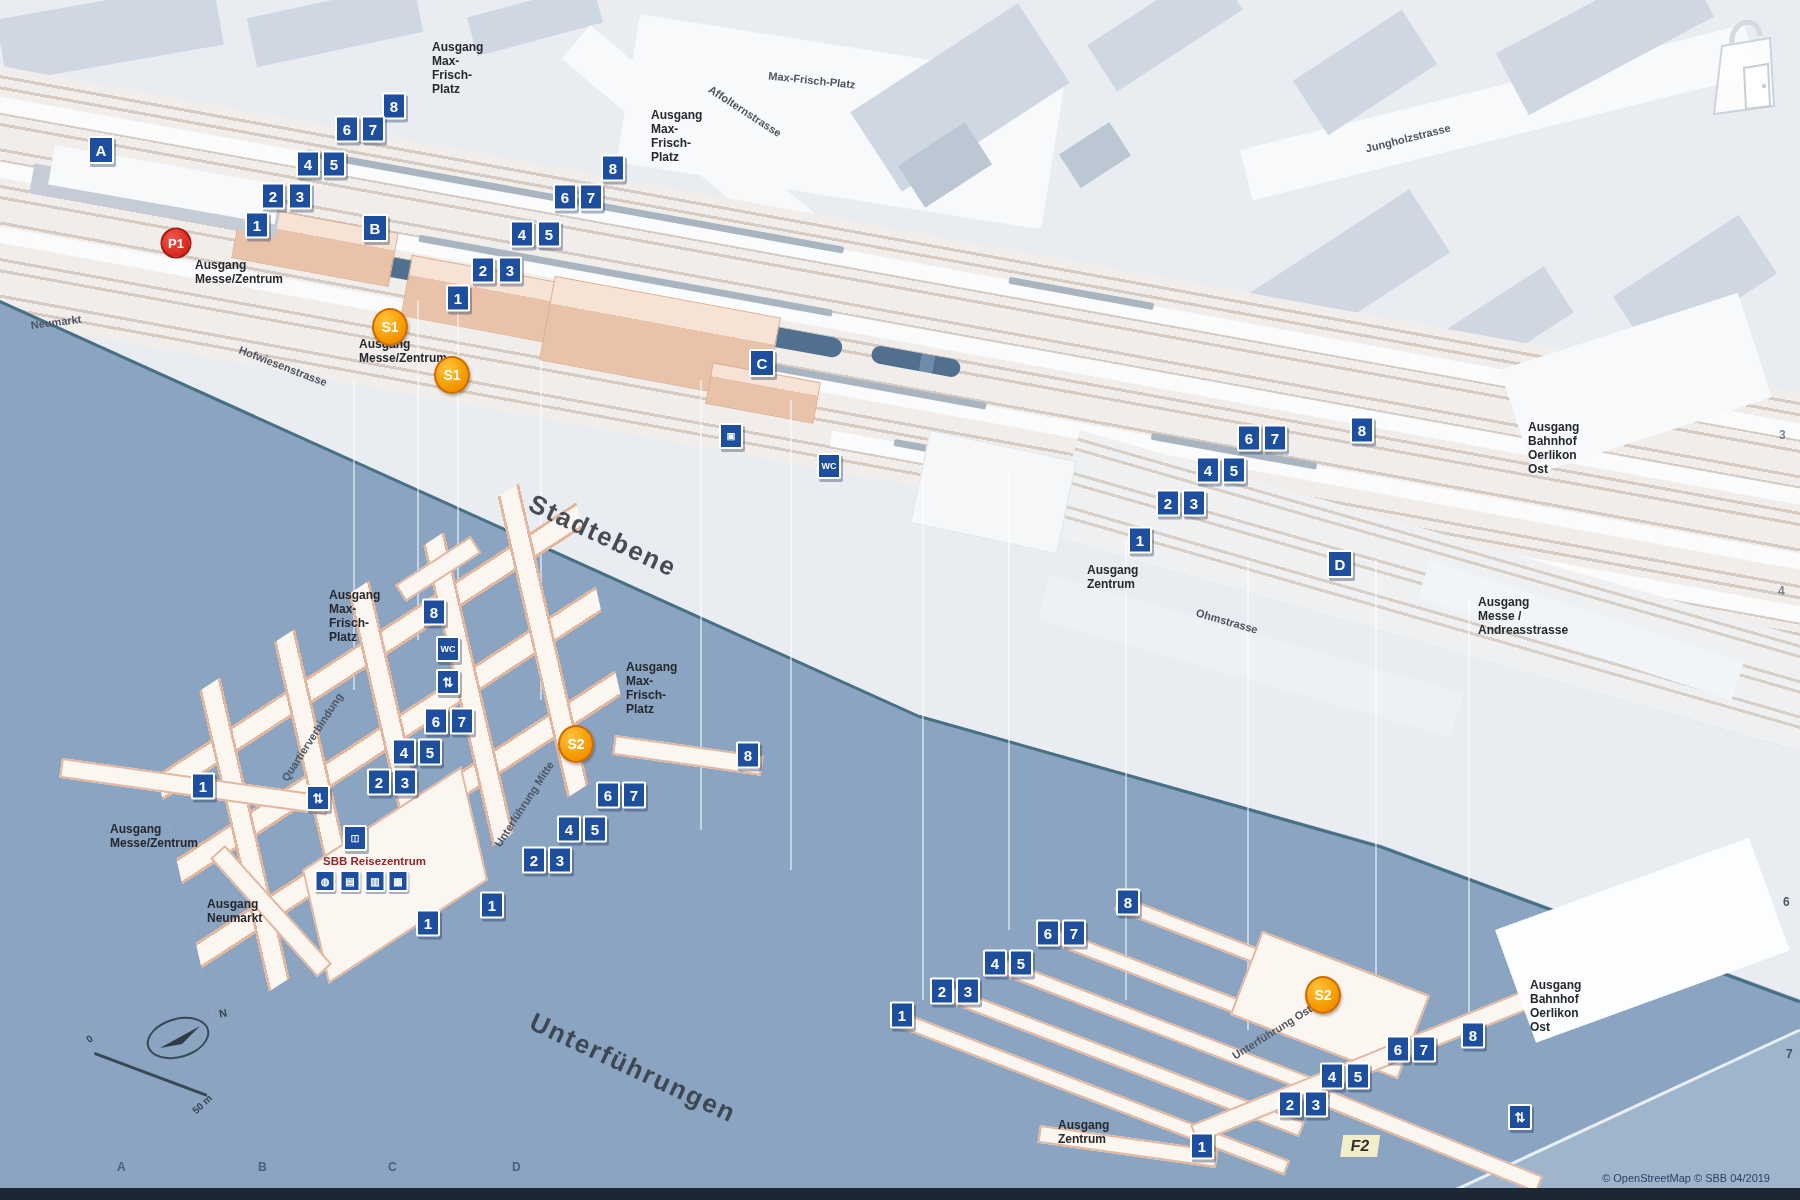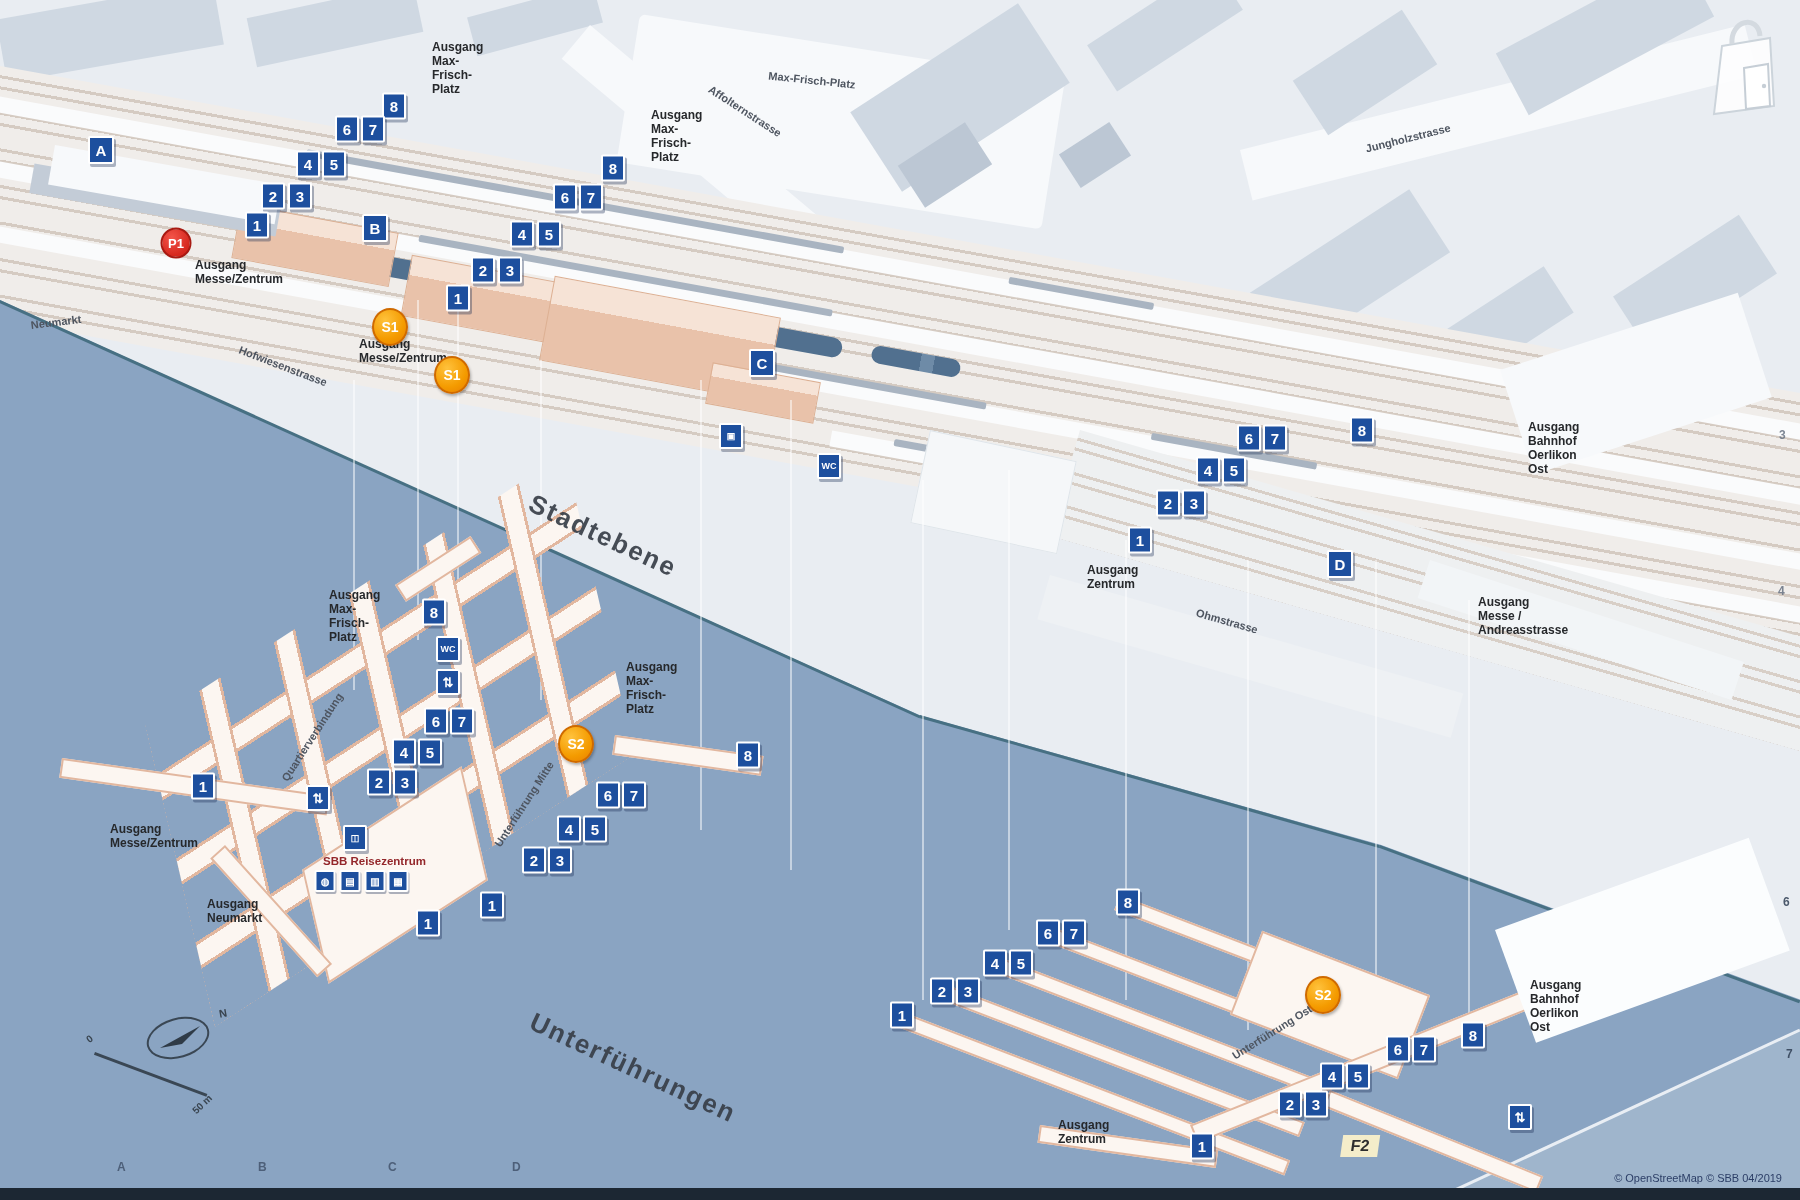--- a/index.html
+++ b/index.html
@@ -342,15 +342,15 @@
       <span class="faint-num on-blue" style="left: 1786px; top: 1047px;">7</span>
     </div>
 
   <svg style="left:1692px;top:6px;width:100px;height:118px;" viewBox="0 0 100 118">
     <path d="M30 40 L78 32 L82 100 L22 108 Z" fill="rgba(253,253,254,.92)" stroke="#ccd4db" stroke-width="2"></path>
     <path d="M40 38 C38 14 66 8 68 30" fill="none" stroke="#d4dae0" stroke-width="5"></path>
     <path d="M52 62 L76 58 L78 100 L54 103 Z" fill="#fff" stroke="#c6ced6" stroke-width="2"></path>
     <circle cx="72" cy="80" r="2.2" fill="#c6ced6"></circle>
   </svg>
 
-  <div class="attr" style="right:18px;top:1172px;left:auto;">© OpenStreetMap  © SBB 04/2019</div>
+  <div class="attr" style="right:30px;top:1172px;left:auto;">© OpenStreetMap  © SBB 04/2019</div>
   <div class="bottom-strip"></div>
 </div>
 
 </body></html>

